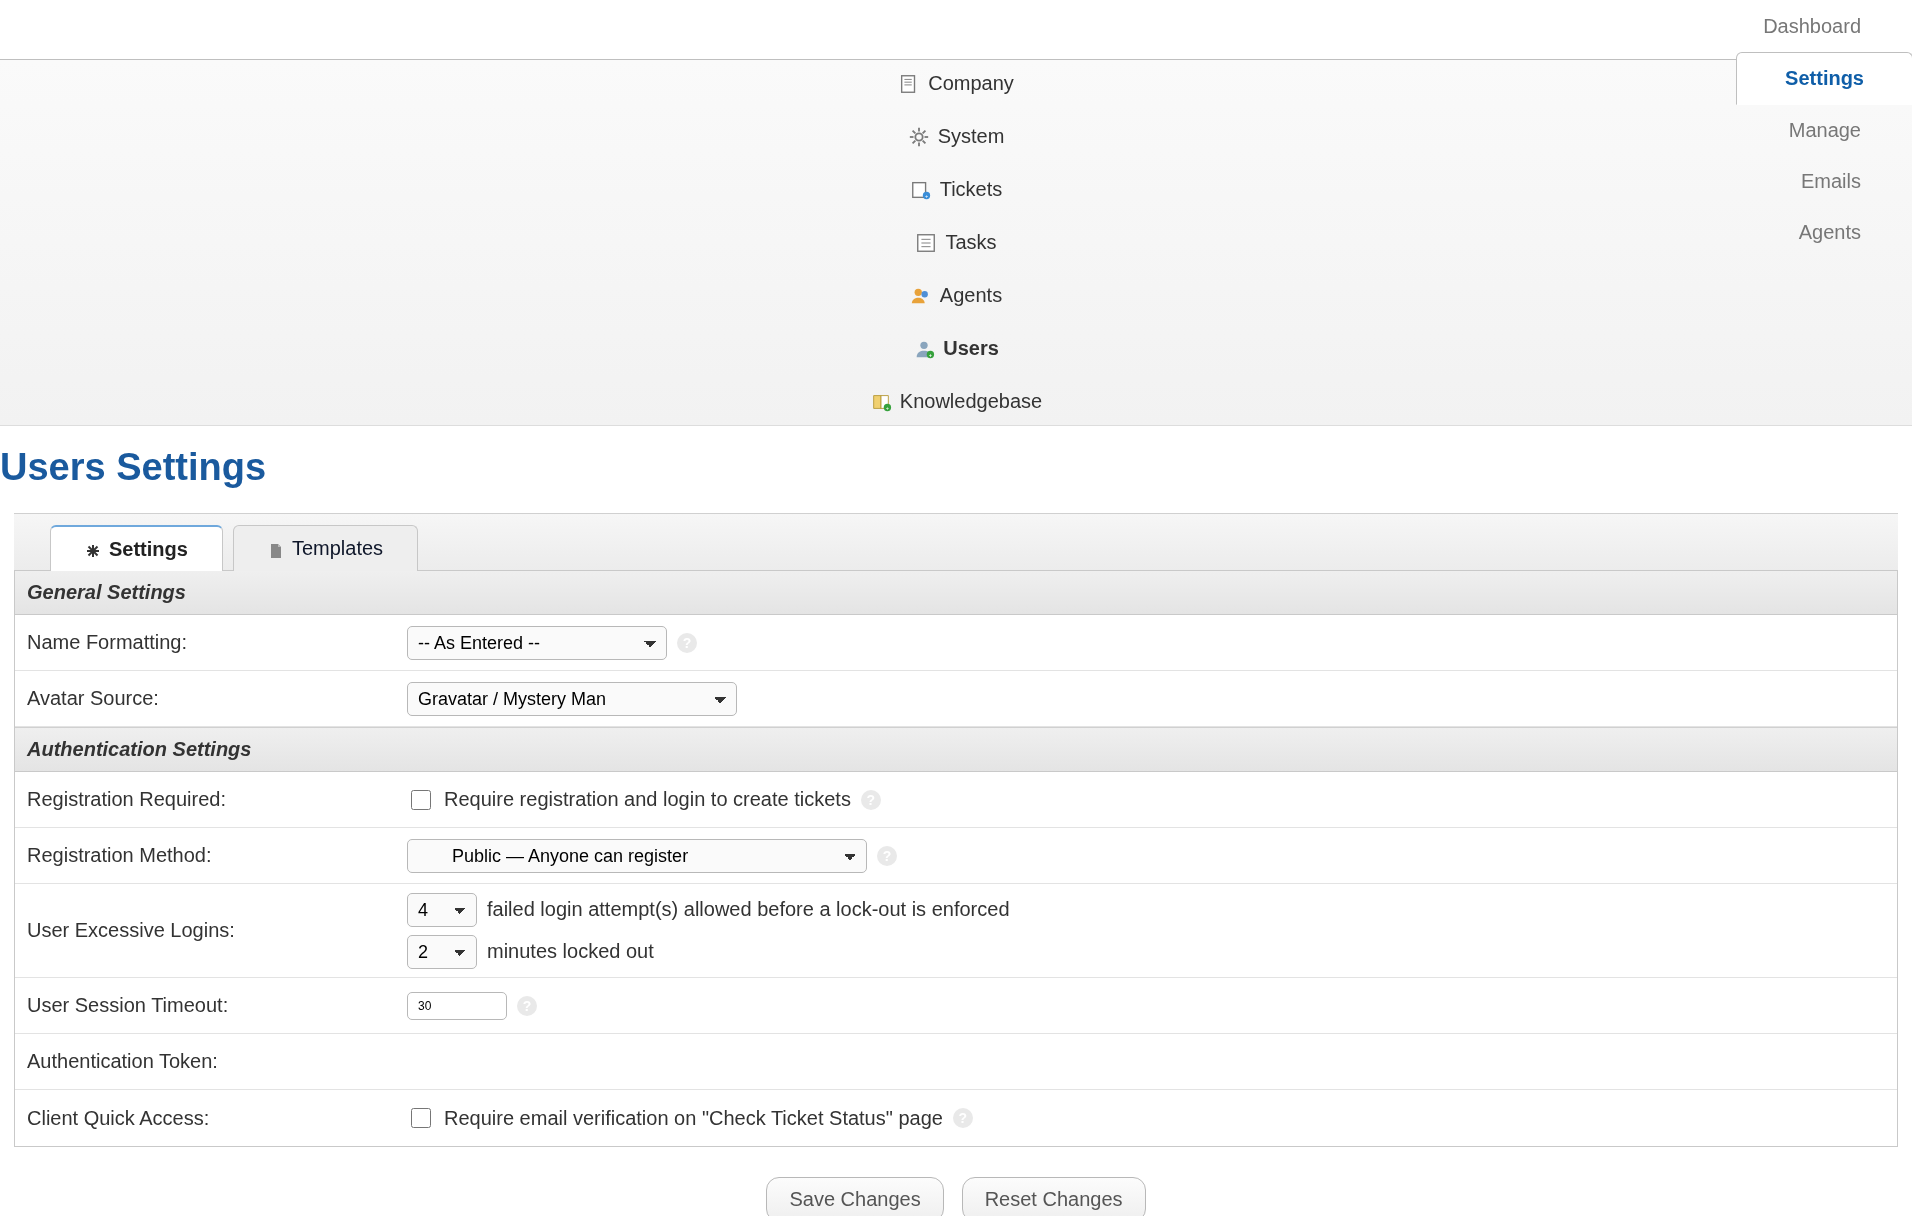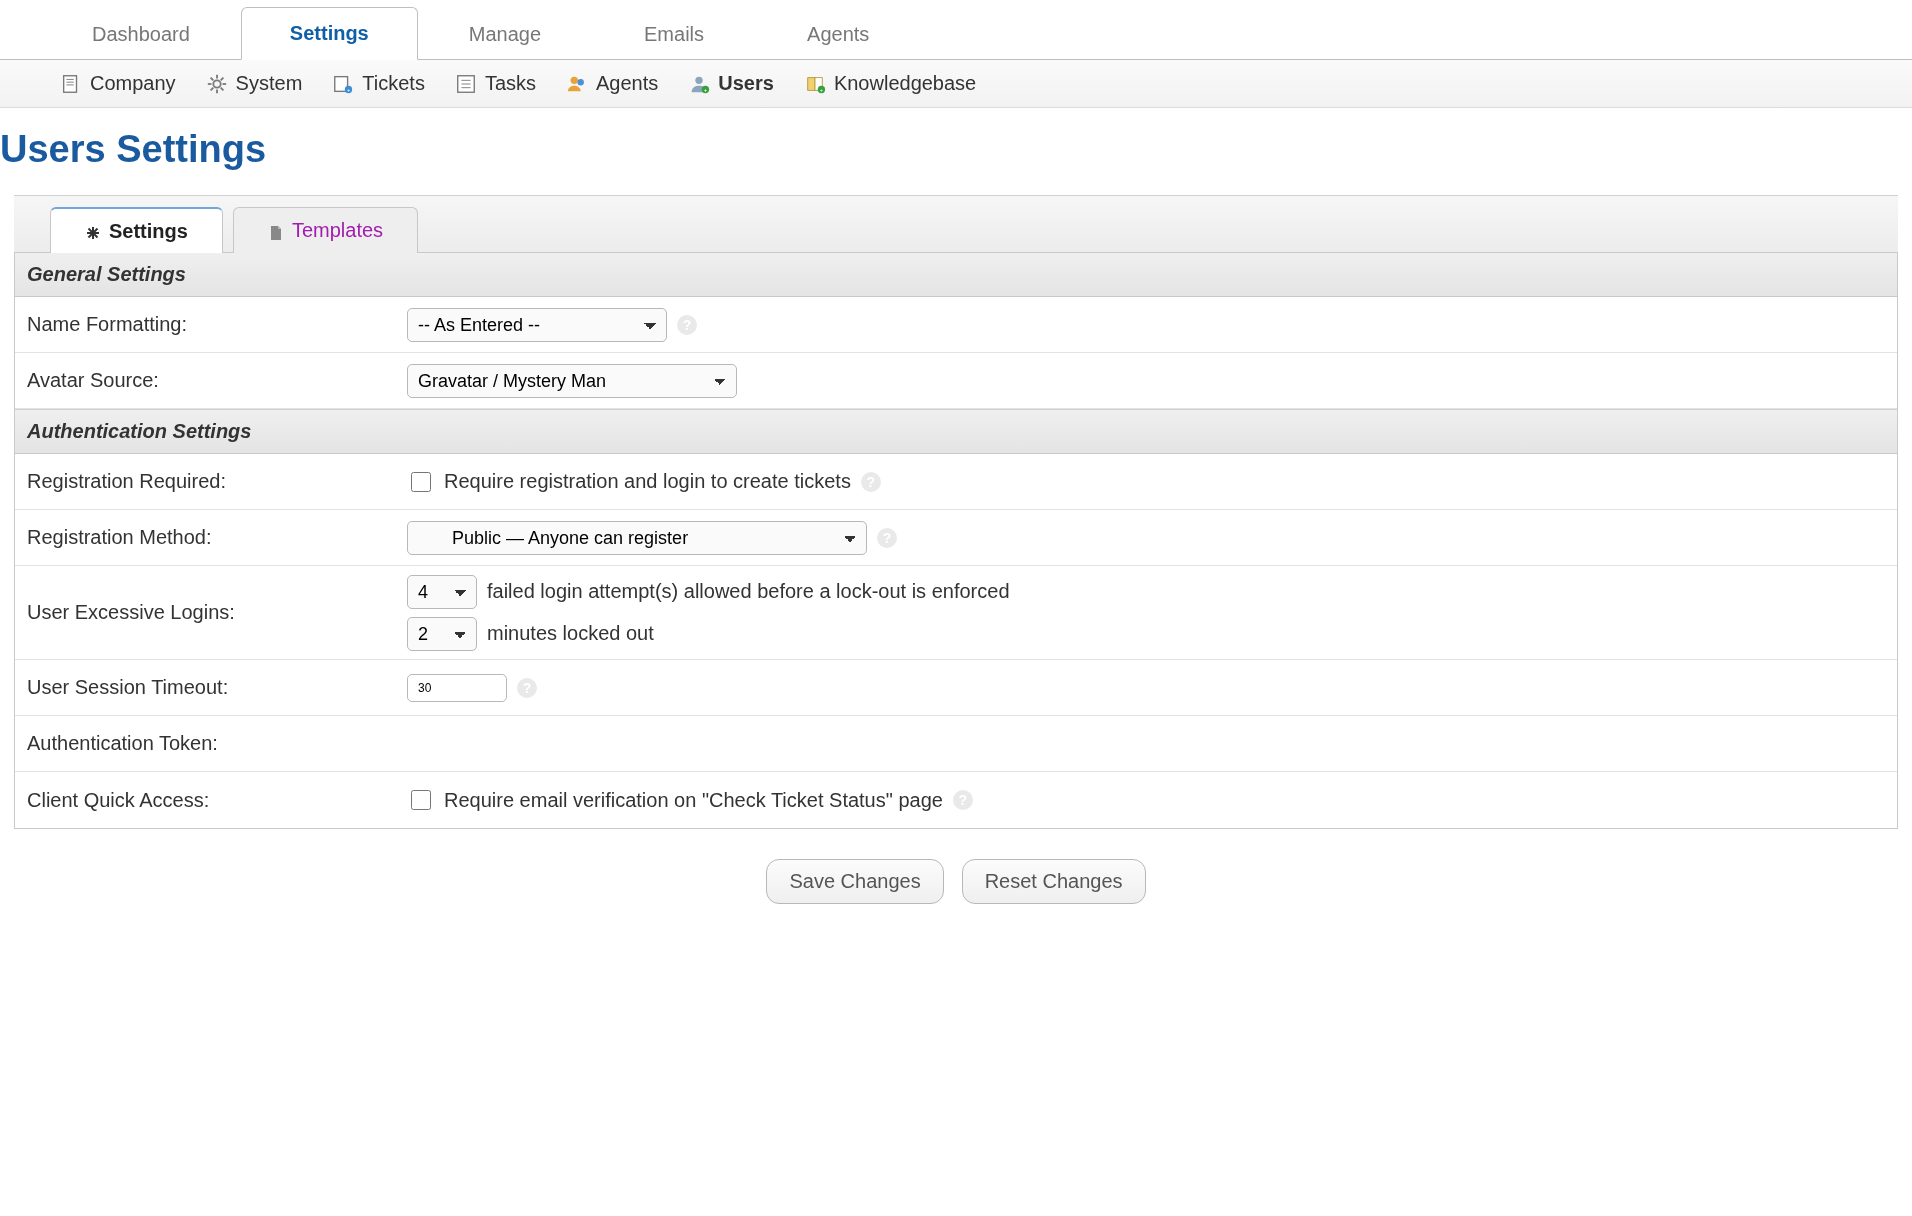--- a/index.html
+++ b/index.html
@@ -1,36 +1,36 @@
 <!DOCTYPE html>
 <html><head>
 <meta charset="utf-8">
 <style>
   * { box-sizing: border-box; }
   html, body { margin:0; padding:0; font-family: "Helvetica Neue", Helvetica, Arial, sans-serif; font-size:20px; color:#333; background:#fff; }
   body { width:1912px; }
 
   
-  .topnav { display:flex; align-items:flex-end; border-bottom:1px solid #bfbfbf; background:#fff; padding-left:40px; padding-top:0; height:60px; }
+  .topnav { display:flex; align-items:flex-end; border-bottom:1px solid #bfbfbf; background:#fff; padding-left:40px; padding-top:0; height:60px;flex-direction:column; }
   .topnav-tab { padding:14px 48px 14px; background:#eef0f2; border:1px solid #ccc; border-bottom:none; border-top-left-radius:6px; border-top-right-radius:6px; margin-right:-1px; color:#555; cursor:pointer; position:relative; top:1px; }
   .topnav-tab.plain { background:transparent; border:none; color:#777; padding:14px 52px; }
   .topnav-tab.active { background:#fff; border:1px solid #bfbfbf; border-bottom:1px solid #fff; color:#0f5ea8; font-weight:700; }
 
   
-  .subnav { display:flex; align-items:center; gap:30px; padding:12px 60px; background:linear-gradient(#fafafa,#f2f2f2); border-bottom:1px solid #ddd; }
+  .subnav { display:flex; align-items:center; gap:30px; padding:12px 40px; background:linear-gradient(#fafafa,#f2f2f2); border-bottom:1px solid #ddd;flex-direction:column; }
   .subnav-item { display:flex; align-items:center; gap:8px; color:#333; cursor:pointer; }
   .subnav-item.active { font-weight:700; }
   .subnav-item .ic { width:22px; height:22px; display:inline-block; }
 
   
   .page-title { color:#1a5a9e; font-size:38px; font-weight:600; padding:20px 0 24px; }
 
   
   .content-tabs-wrap { background:linear-gradient(#f6f6f6,#ececec); border-top:1px solid #d0d0d0; border-bottom:1px solid #c9c9c9; margin:0 14px; display:flex; padding-left:36px; padding-top:10px; height:58px; }
-  .ctab { padding:10px 34px 10px; border:1px solid #c7c7c7; border-bottom:none; border-top-left-radius:6px; border-top-right-radius:6px; background:#eee; color:#a21caf; display:flex; align-items:center; gap:8px; margin-right:10px; position:relative; top:1px; cursor:pointer;}
+  .ctab { padding:10px 34px 10px; border:1px solid #c7c7c7; border-bottom:none; border-top-left-radius:6px; border-top-right-radius:6px; background:#eee; color:#0f172a; display:flex; align-items:center; gap:8px; margin-right:10px; position:relative; top:1px; cursor:pointer;}
   .ctab.active { background:#fff; color:#222; font-weight:700; border-top:2px solid #6fa8dc; }
   .ctab .cic { width:16px; height:16px; display:inline-block; }
 
   
   .form-area { margin:0 14px; border:1px solid #c9c9c9; border-top:none; }
   .section-header { background:linear-gradient(#efefef,#e4e4e4); border-top:1px solid #d0d0d0; border-bottom:1px solid #c9c9c9; padding:10px 12px; font-style:italic; font-weight:700; }
   .section-header:first-child { border-top:none; }
   .row { display:flex; align-items:center; border-bottom:1px solid #e3e3e3; min-height:56px; }
   .row:last-child { border-bottom:none; }
   .row .label { width:380px; padding:12px 8px 12px 12px; }

